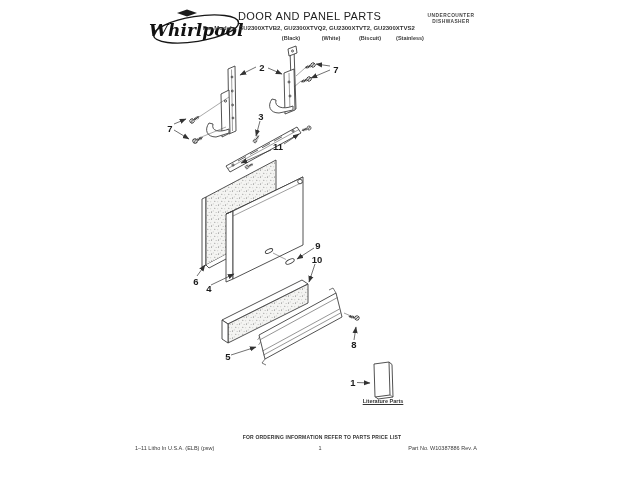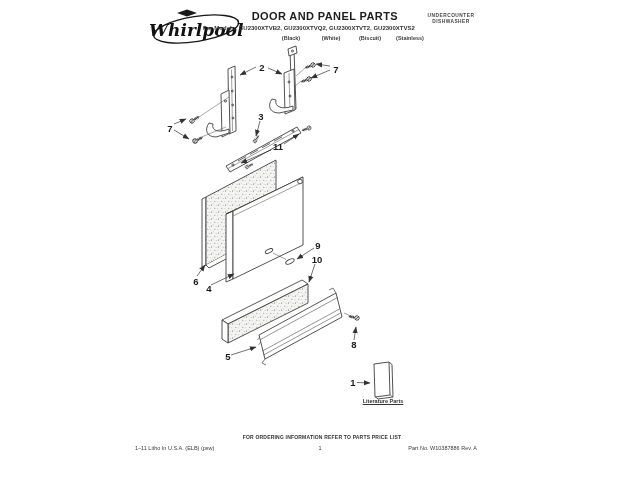--- a/index.html
+++ b/index.html
@@ -3,22 +3,22 @@
 <meta charset="utf-8">
 <style>
   html,body{margin:0;padding:0;background:#888;}
   .page{
     position:relative;width:640px;height:480px;background:#ffffff;overflow:hidden;
     font-family:"Liberation Sans",sans-serif;color:#2b2b2b;
   }
   .abs{position:absolute;}
   
   .logo{left:146px;top:7px;width:100px;height:38px;}
-  .title{left:238px;top:10px;width:160px;text-align:right;
-         font-size:11px;font-weight:bold;letter-spacing:.4px;color:#1d1d1d;white-space:nowrap;}
+  .title{left:238px;top:10px;width:160px;text-align:left;
+         font-size:11px;font-weight:normal;letter-spacing:.4px;color:#1d1d1d;white-space:nowrap;}
   .models{left:203px;top:25px;width:230px;font-size:6px;font-weight:bold;
           letter-spacing:0;color:#333;white-space:nowrap;}
   .finish{top:35px;font-size:5.5px;font-weight:bold;color:#3a3a3a;transform:translateX(-50%);white-space:nowrap;}
   .ptype{left:419px;top:13px;width:64px;text-align:center;font-size:4.8px;
          letter-spacing:.5px;line-height:6px;color:#444;font-weight:bold;}
   
   .diagram{left:0;top:0;width:640px;height:480px;}
   .lit-label{left:356px;top:398px;width:54px;text-align:center;font-size:5.5px;
              font-weight:bold;color:#333;text-decoration:underline;white-space:nowrap;}
   

